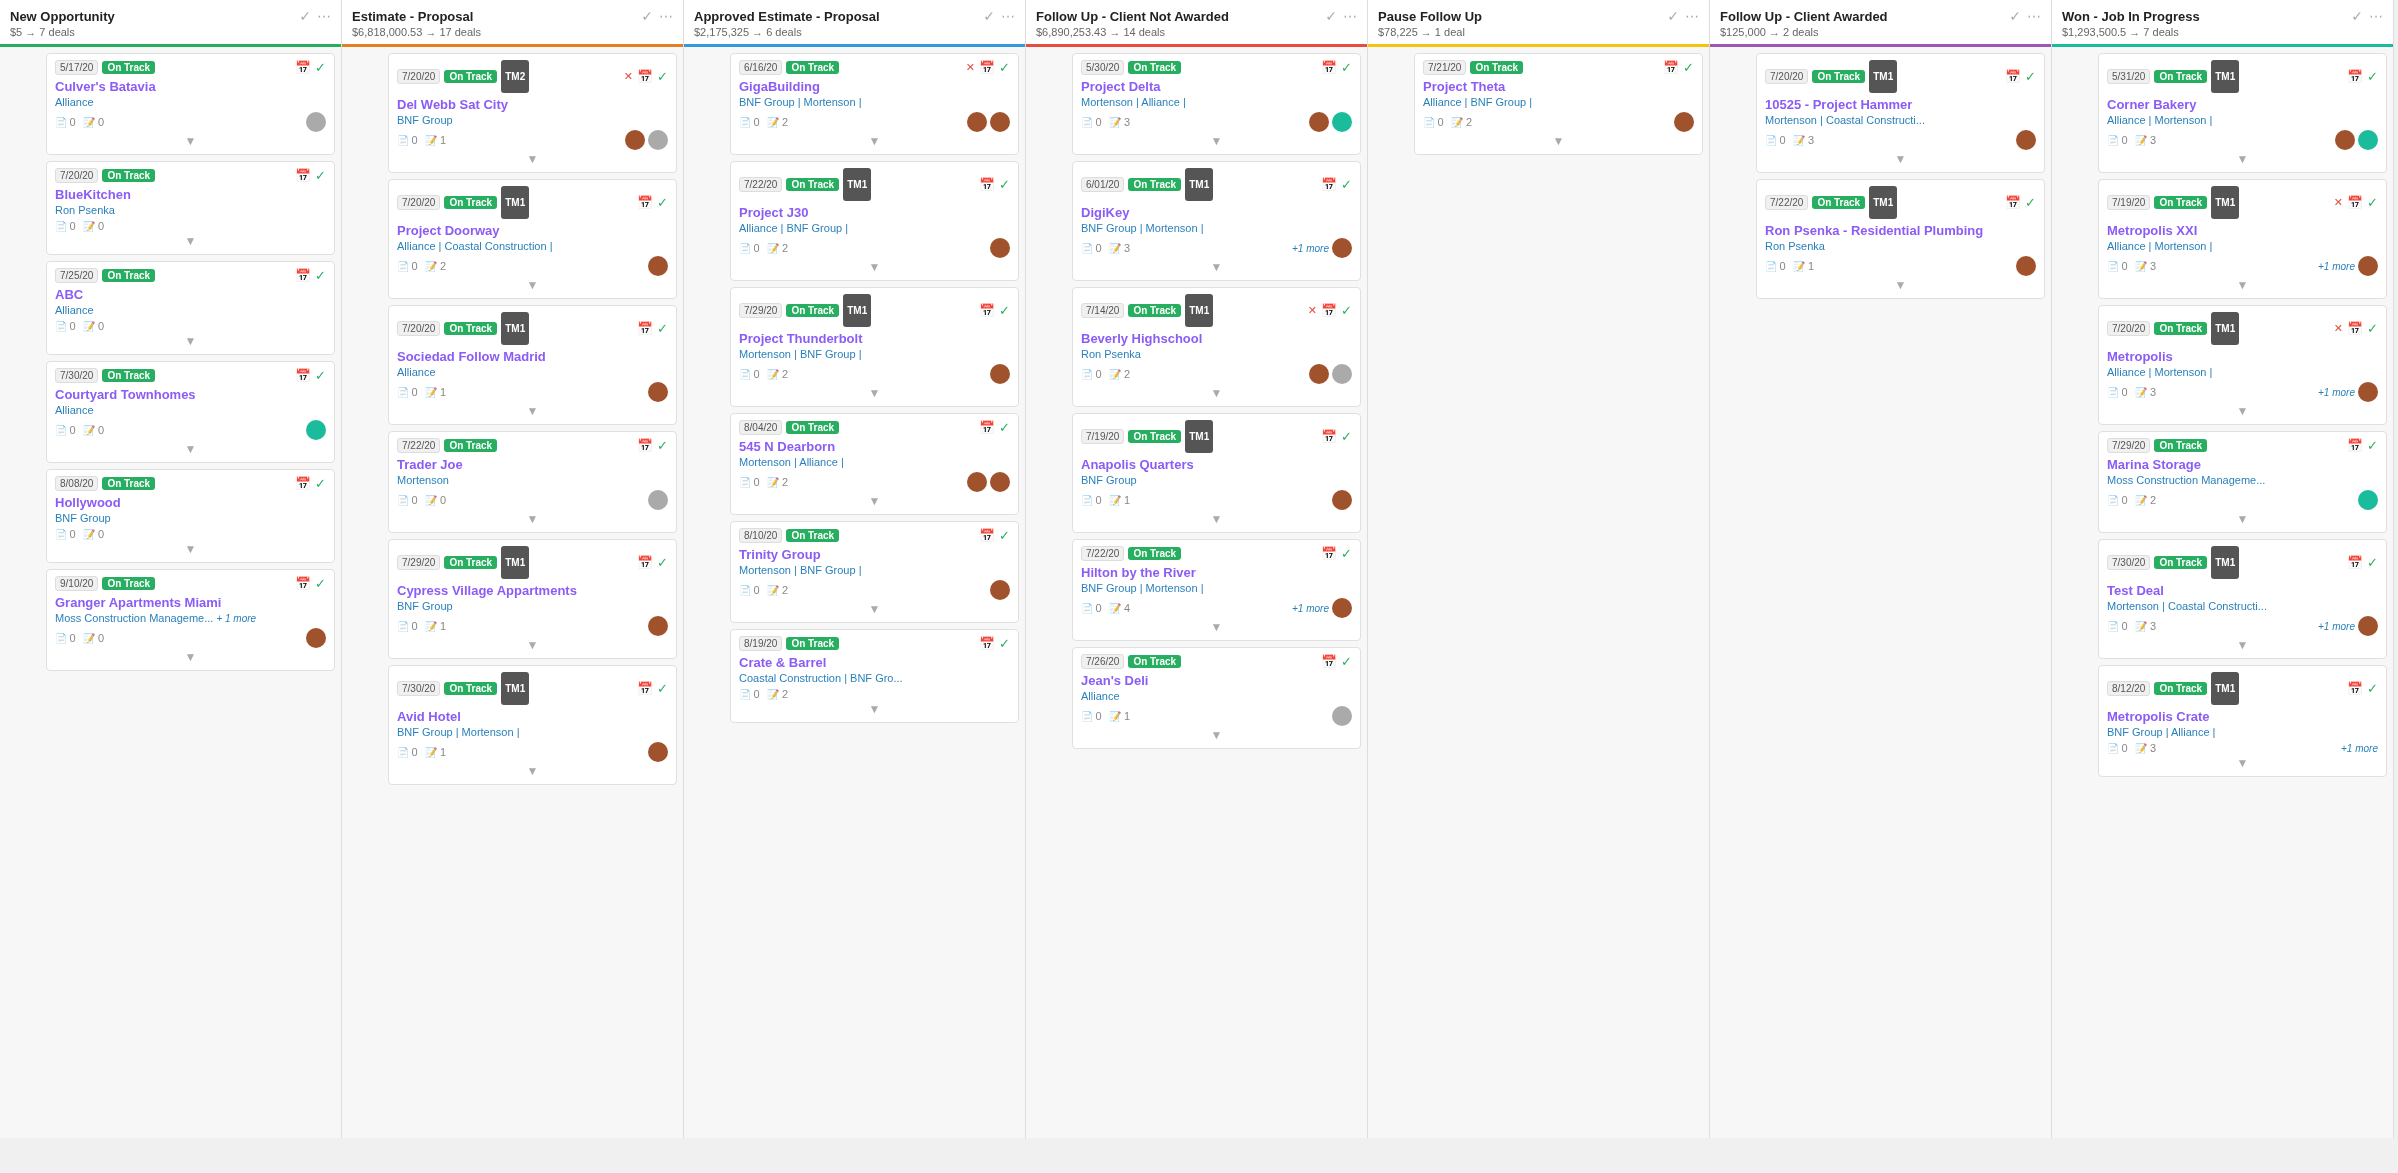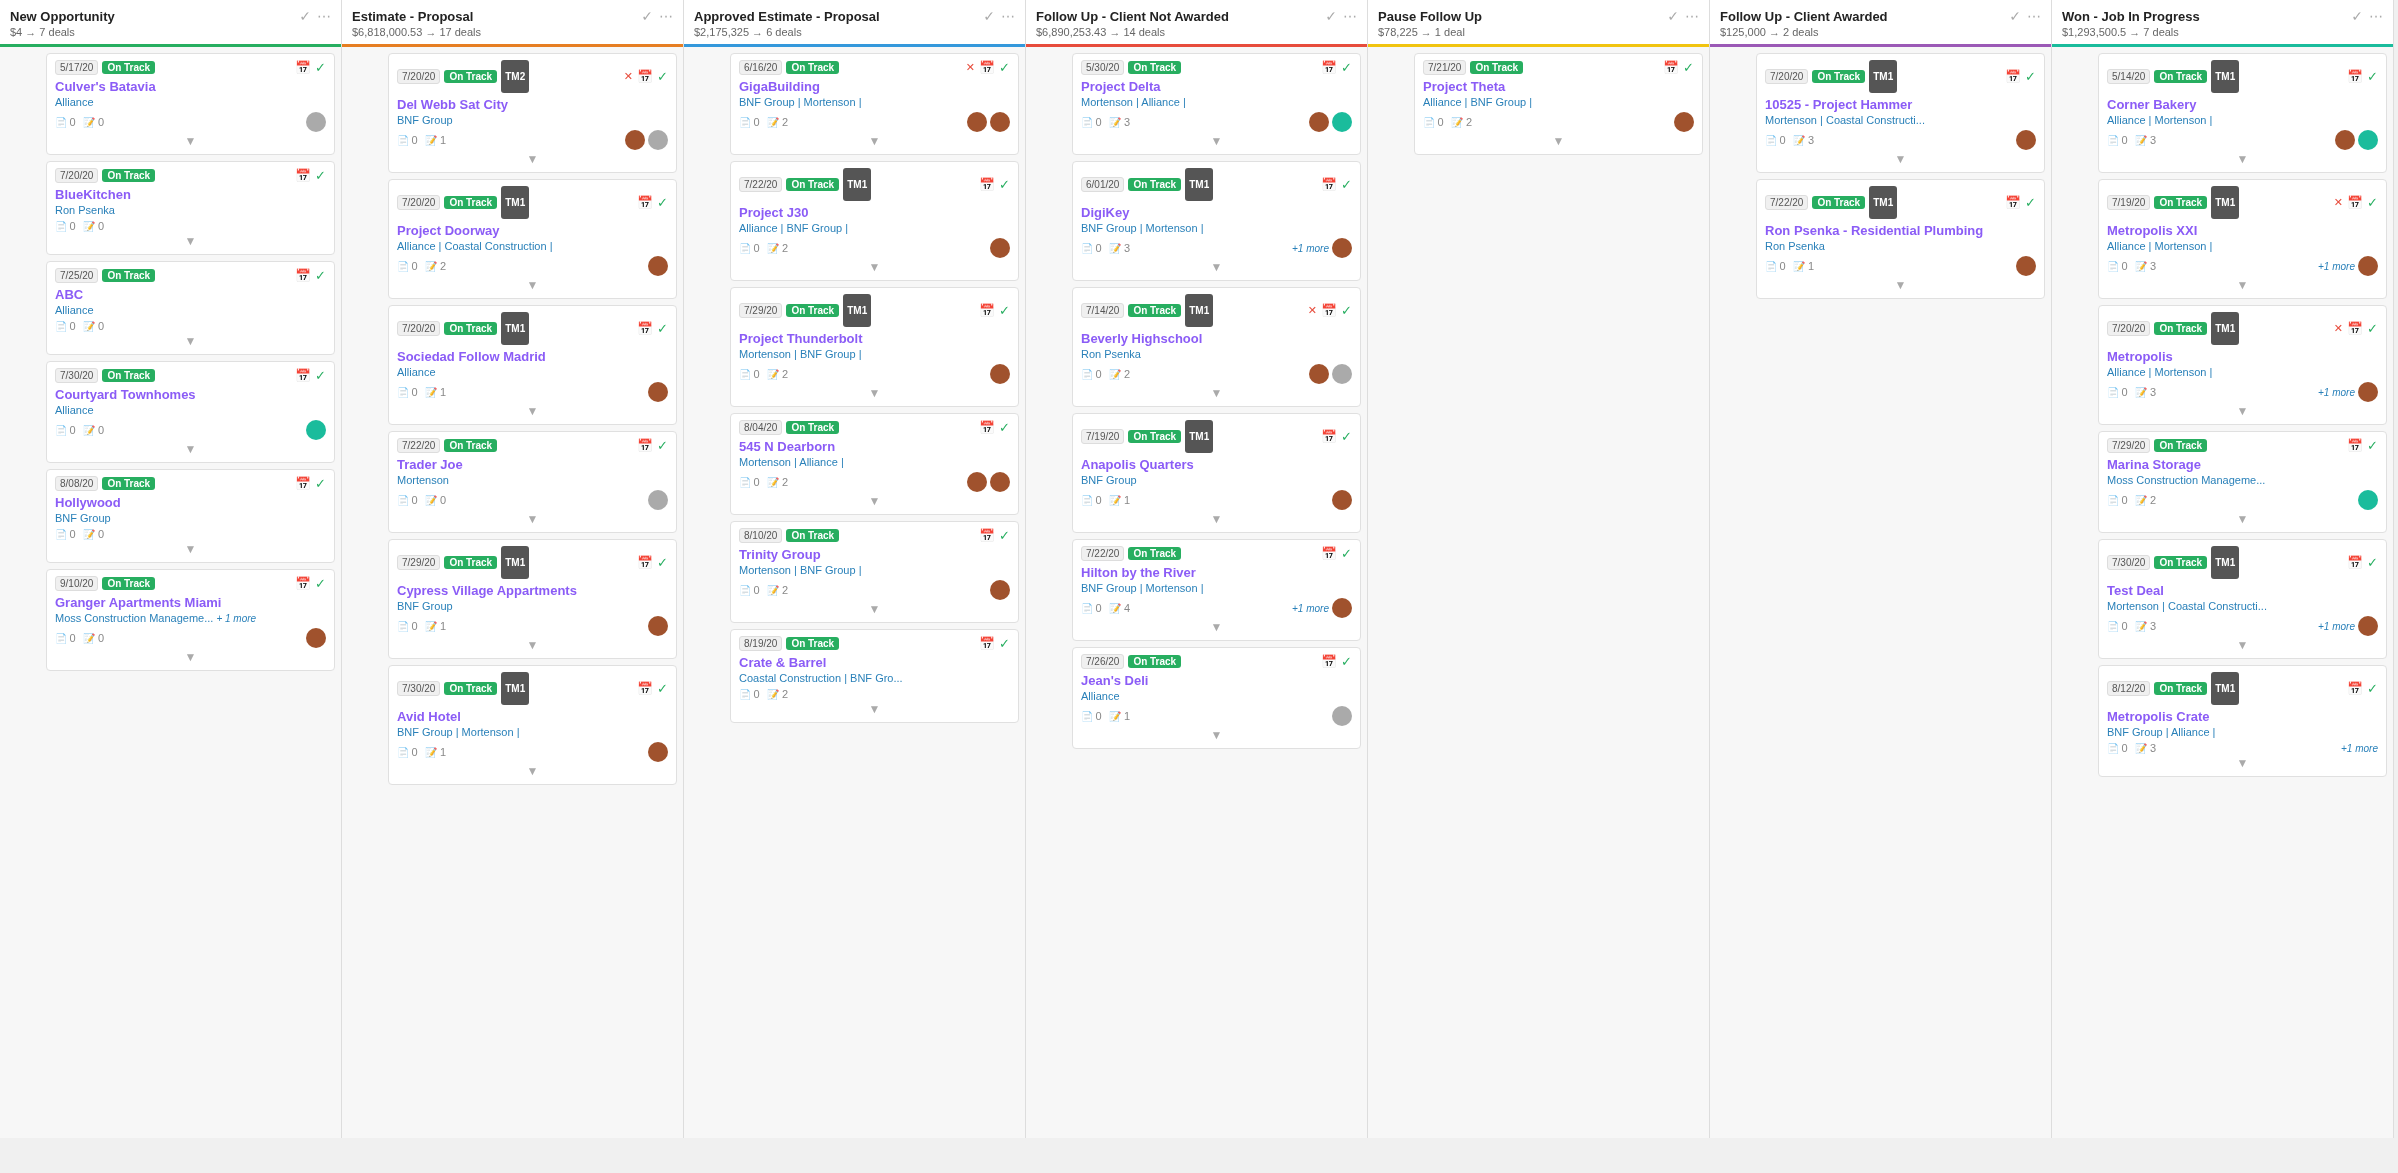--- a/index.html
+++ b/index.html
@@ -176,21 +176,21 @@
 <div class="board">
 <div class="column">
       <div class="column-header" style="border-bottom-color: rgb(39, 174, 96);">
     <div class="col-title-row">
       <span class="col-title">New Opportunity</span>
       <div class="col-icons">
         <span style="cursor:pointer;color:#aaa;font-size:14px;">✓</span>
         <span style="cursor:pointer;color:#aaa;font-size:14px;">⋯</span>
       </div>
     </div>
-    <div class="col-meta">$4 → 7 deals</div>
+    <div class="col-meta">$5 → 7 deals</div>
   </div>
       <div class="cards-container">
         <div class="card">
           <div class="card-top-row">
             <span class="date-badge">5/17/20</span>
             <span class="status-badge status-green">On Track</span>
             <div class="card-icons-right">
               <span style="cursor: pointer; font-size: 13px; color: rgb(136, 136, 136);">📅</span>
               <span style="cursor: pointer; font-size: 13px; color: rgb(39, 174, 96);">✓</span>
             </div>
@@ -927,21 +927,21 @@
       <div class="col-icons">
         <span style="cursor:pointer;color:#aaa;font-size:14px;">✓</span>
         <span style="cursor:pointer;color:#aaa;font-size:14px;">⋯</span>
       </div>
     </div>
     <div class="col-meta">$1,293,500.5 → 7 deals</div>
   </div>
       <div class="cards-container">
         <div class="card">
           <div class="card-top-row">
-            <span class="date-badge">5/14/20</span>
+            <span class="date-badge">5/31/20</span>
             <span class="status-badge status-green">On Track</span>
             <span class="tag-badge">TM1</span>
             <div class="card-icons-right">
               <span style="cursor: pointer; font-size: 13px; color: rgb(136, 136, 136);">📅</span>
               <span style="cursor: pointer; font-size: 13px; color: rgb(39, 174, 96);">✓</span>
             </div>
           </div>
           <div class="card-title">Corner Bakery</div>
           <div class="card-company">Alliance | Mortenson |</div>
           <div class="card-bottom-row">

